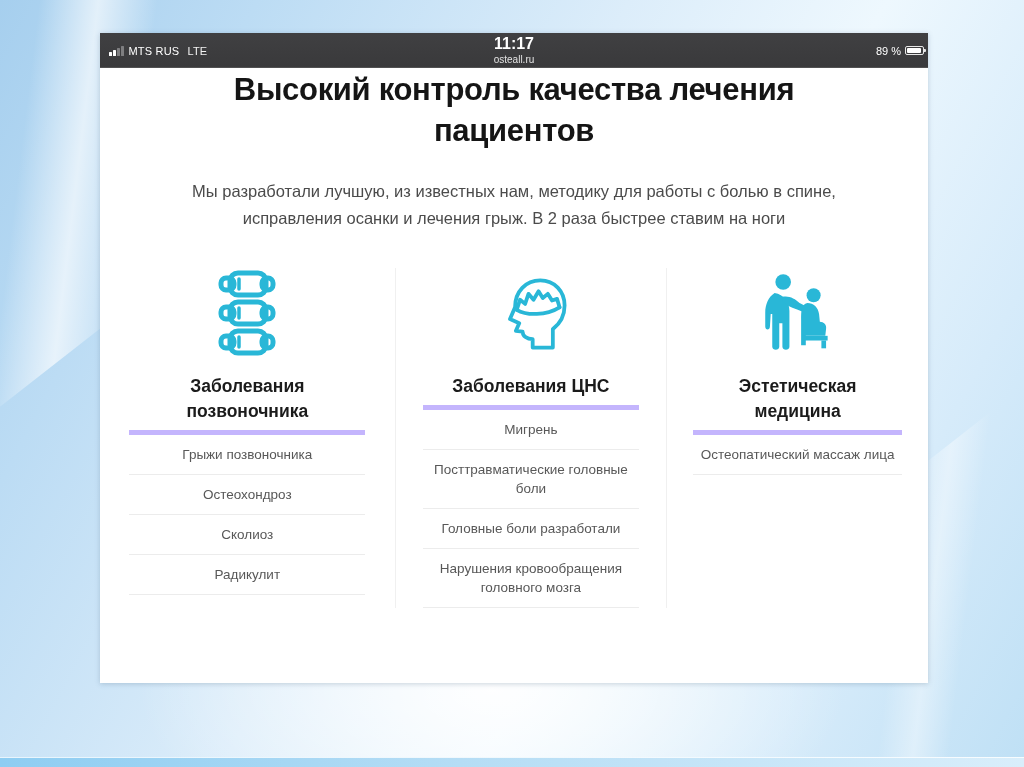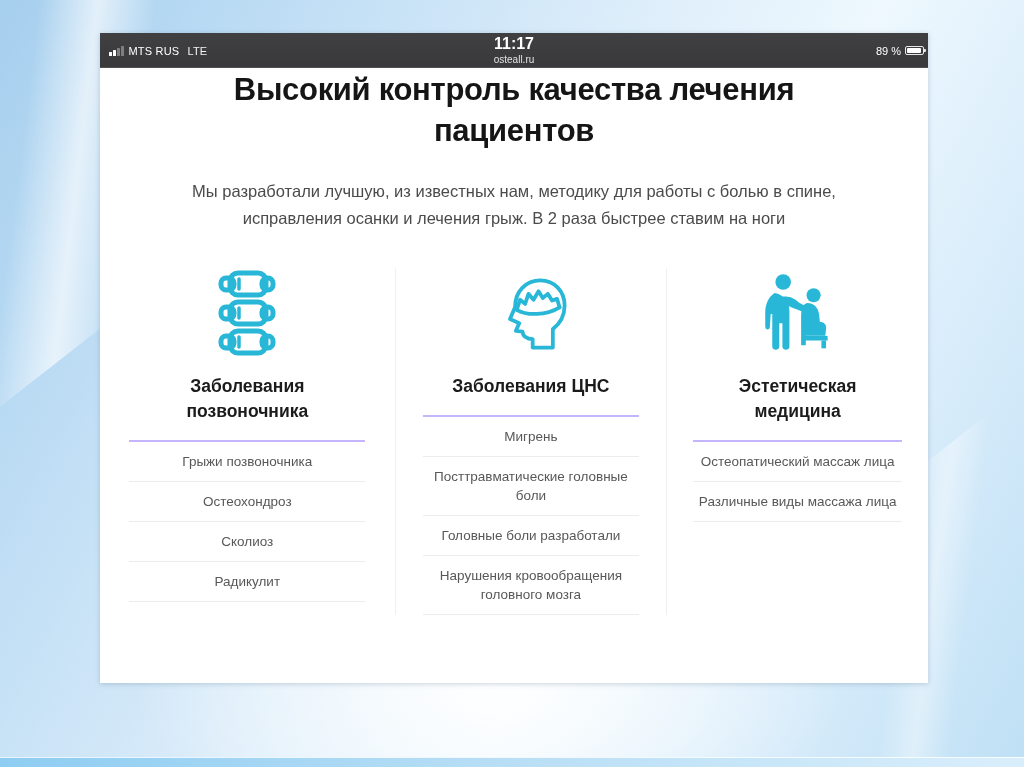--- a/index.html
+++ b/index.html
@@ -59,21 +59,21 @@
   .col { display:flex; flex-direction:column; align-items:center; }
   .col-1 { width:296px; }
   .col-2 { width:274px; border-left:1px solid #f0f0f0; border-right:1px solid #f0f0f0; }
   .col-3 { width:262px; }
 
   .icon-box { height:92px; display:flex; align-items:center; justify-content:center; }
   .col-title {
     margin-top:14px; max-width:172px; text-align:center;
     font-size:17.5px; line-height:25px; font-weight:bold; color:#1b1b1b;
   }
-  .col-list { list-style:none; width:80%; margin-top:16px; border-top:2px solid #c4b5fd; }
+  .col-list { list-style:none; width:80%; margin-top:6px; border-top:5px solid #c4b5fd; }
   .col-list li {
     border-bottom:1px solid #ececec; min-height:40px; padding:10px 2px;
     display:flex; align-items:center; justify-content:center; text-align:center;
     font-size:13.5px; line-height:19px; color:#585858; cursor:pointer;
   }
 </style>
 </head>
 <body>
 
 <div class="slide">
@@ -169,19 +169,18 @@
             <path d="M20,25 C12,30 8,40 8,50 L8,68 C8,73 14,73 14,68 L15,52 L17,52 L17,94 C17,99 26,99 26,94 L26,64 L30,64 L30,94 C30,99 39,99 39,94 L39,48 C39,36 32,27 20,25 Z"></path>
             <path d="M30,30 C38,28 46,32 52,38 L64,44 C69,46 66,53 61,51 L48,46 C41,44 34,40 30,36 Z"></path>
             <path d="M62,38 C70,38 76,44 77,52 L78,62 C83,62 87,66 86,71 L85,80 L60,80 L60,92 L54,92 L54,60 C54,48 54,40 62,38 Z"></path>
             <path d="M58,80 L88,80 L88,86 L58,86 Z"></path>
             <rect x="80" y="86" width="6" height="10"></rect>
           </svg>
         </div>
         <div class="col-title">Эстетическая медицина</div>
         <ul class="col-list">
           <li>Остеопатический массаж лица</li>
-          <li>Различные виды массажа лица</li>
         </ul>
       </div>
 
     </div>
   </div>
 </div>
 
 </body></html>

